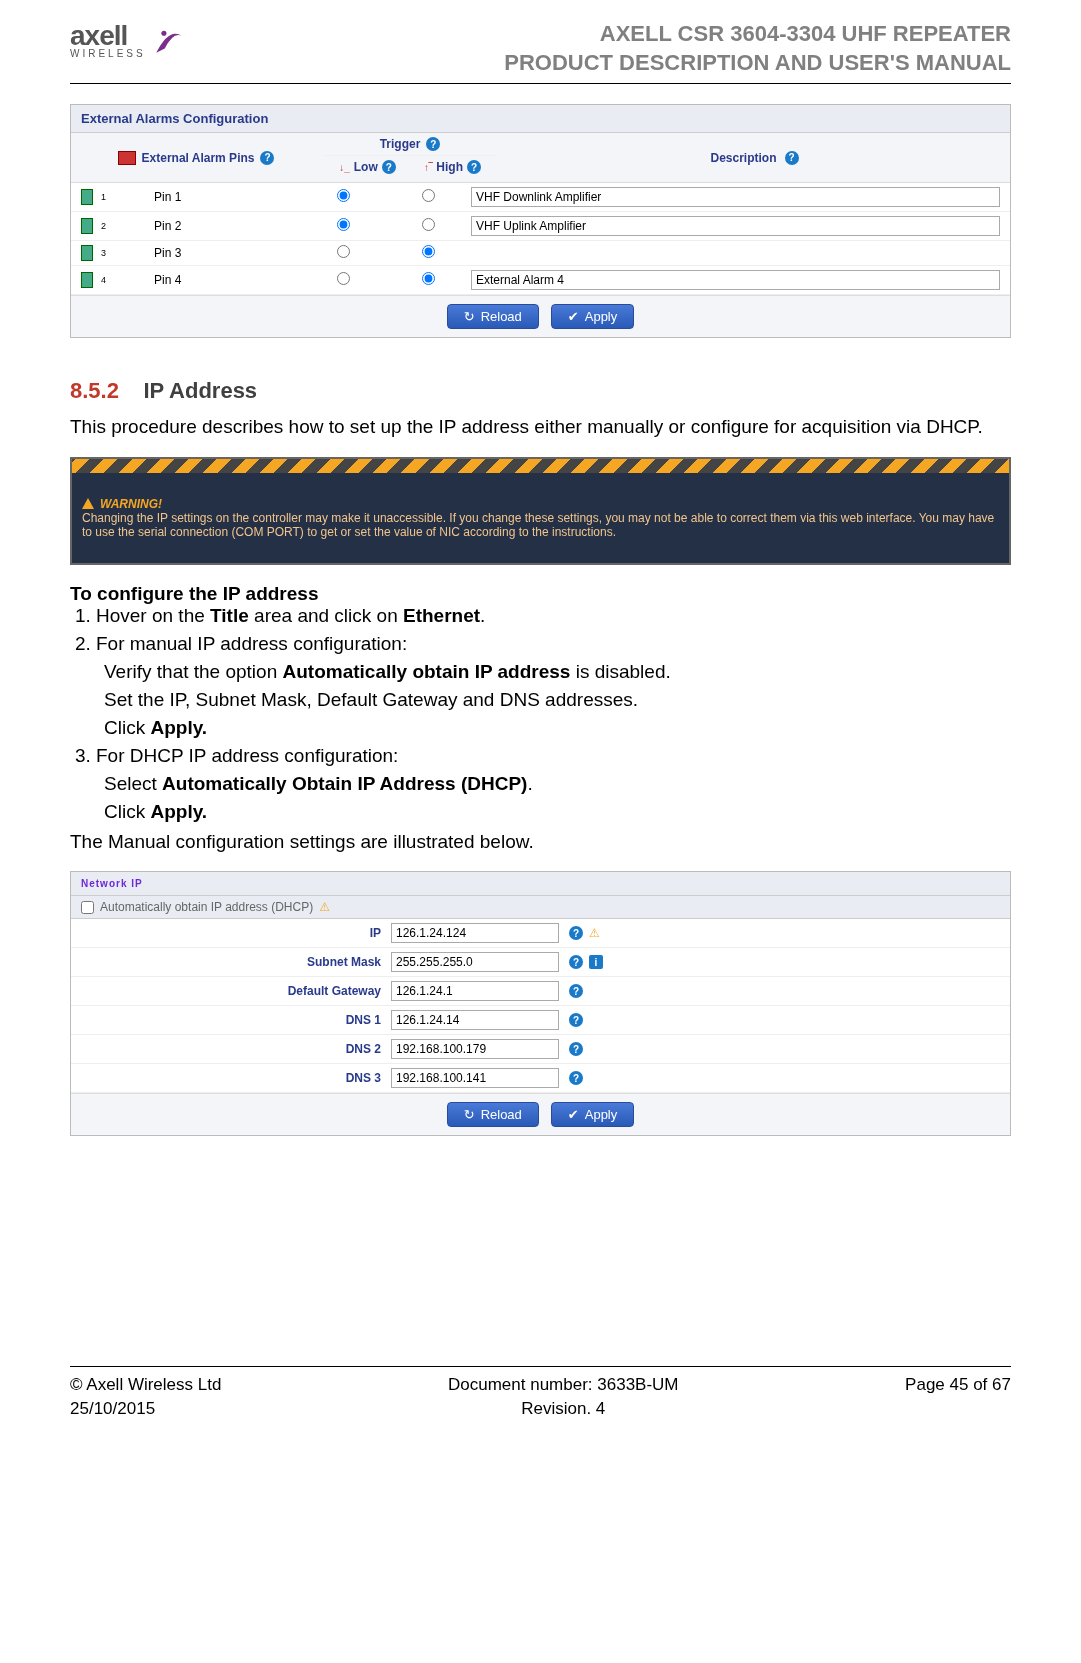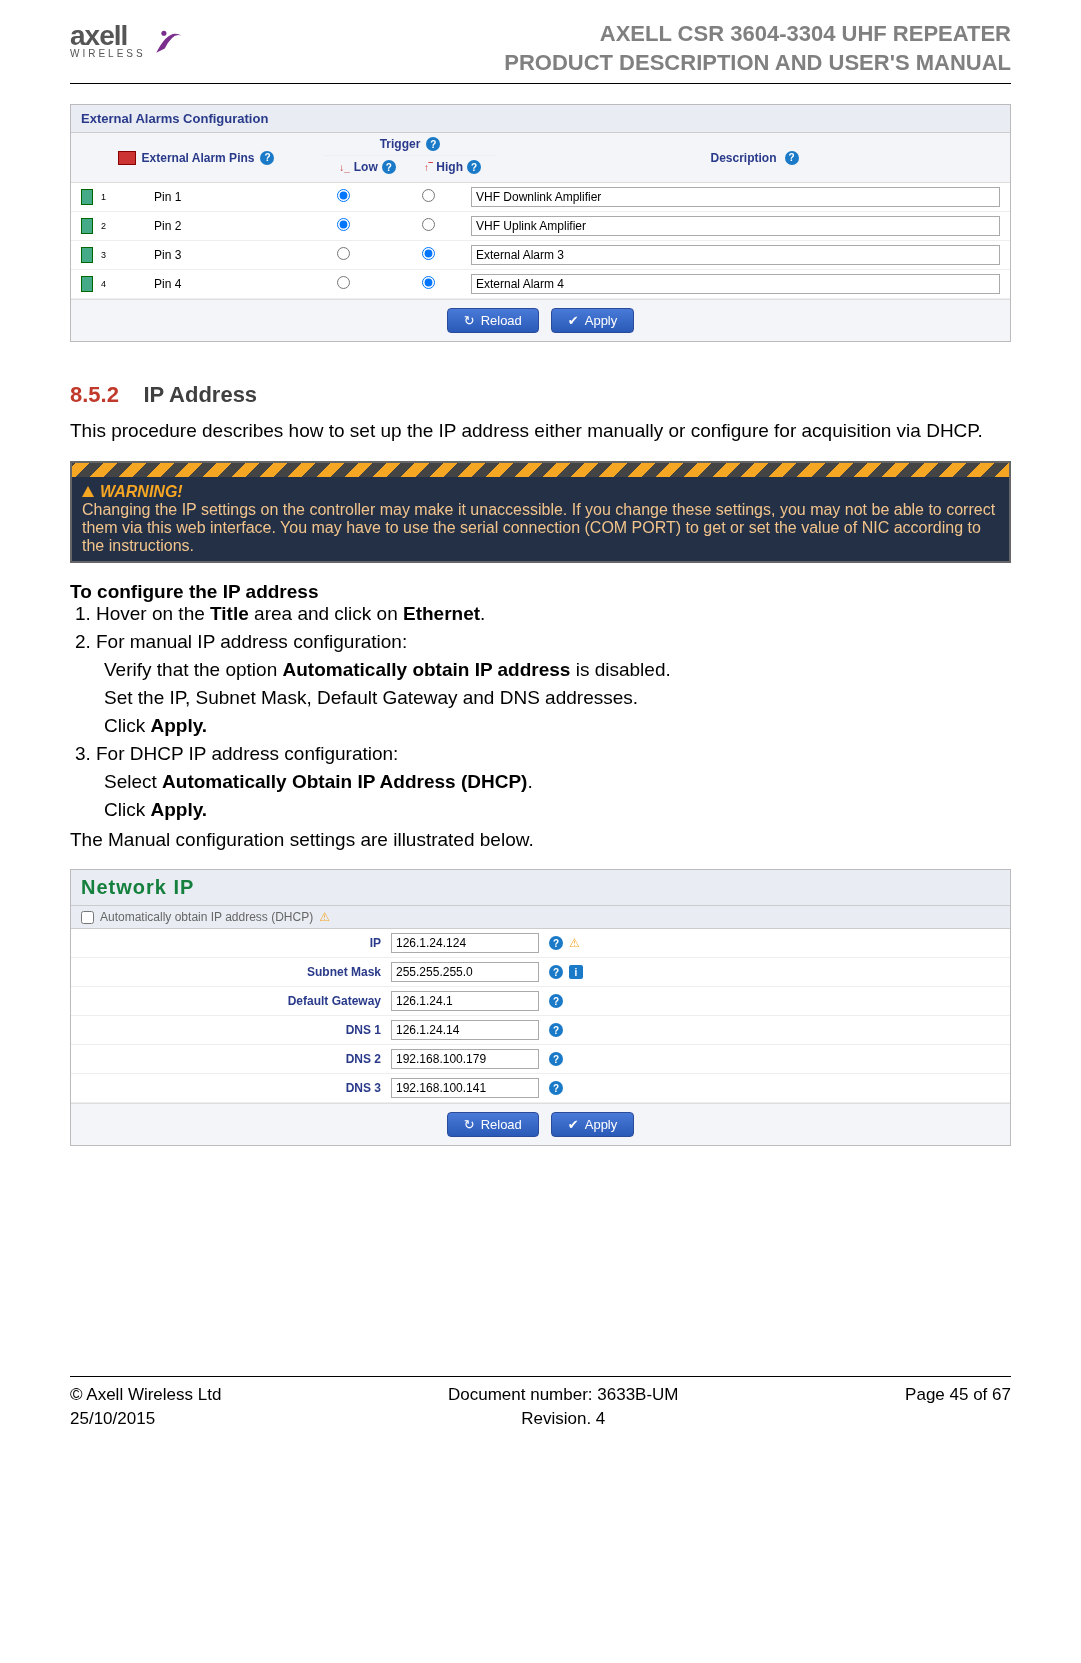--- a/index.html
+++ b/index.html
@@ -28,33 +28,33 @@
 .help{display:inline-flex;width:14px;height:14px;border-radius:50%;background:#1a7ac8;color:#fff;font-size:10px;font-weight:700;align-items:center;justify-content:center}
 .btn-row{display:flex;justify-content:center;gap:12px;padding:8px;background:#f3f5f9;border-top:1px solid #ddd}
 .btn{display:inline-flex;align-items:center;gap:6px;color:#fff;border:1px solid #2a4a9a;border-radius:4px;padding:4px 16px;font-size:13px;background:linear-gradient(#4a7ad8,#2a5ab8);cursor:pointer}
 .btn-reload{background:linear-gradient(#4a7ad8,#2a5ab8)}
 .h852{margin-top:40px}
 .h852-num{color:#c0392b;font-weight:700;font-size:22px;margin-right:20px}
 .h852-title{color:#404040;font-weight:700;font-size:22px}
 .body-text{font-size:19px;line-height:1.4;text-align:justify;margin:10px 0 16px}
 .warnbox{border:2px solid #666;background:#233046}
 .warnstripe{height:14px;background:repeating-linear-gradient(-45deg,#f5a623,#f5a623 10px,#444 10px,#444 20px)}
-.warnbody{padding:6px 10px;color:#f2c48c;font-size:16px}
+.warnbody{padding:24px 10px;color:#f2c48c;font-size:12px}
 .warnbody .wt{color:#f5a623;font-weight:700;font-style:italic;display:flex;align-items:center;gap:6px}
 .warn-tri{width:0;height:0;border-left:6px solid transparent;border-right:6px solid transparent;border-bottom:11px solid #f5a623;display:inline-block;position:relative}
 .section-sub{font-weight:700;font-size:19px;margin:18px 0 0}
 ol.steps{font-size:19px;margin:0 0 0 26px;padding:0}
 ol.steps li{margin-bottom:6px}
 .sub-step{margin-left:34px;font-size:19px;margin-bottom:6px}
 .netpanel{border:1px solid #bbb;margin-top:14px}
-.net-title{background:#e9edf3;color:#15803d;font-weight:700;font-size:20px;padding:6px 10px;border-bottom:1px solid #ccc;letter-spacing:1px}
+.net-title{background:#e9edf3;color:#6d28d9;font-weight:700;font-size:10px;padding:6px 10px;border-bottom:1px solid #ccc;letter-spacing:1px}
 .net-dhcp{background:#e9edf3;padding:4px 10px;font-size:12px;color:#666;border-bottom:1px solid #ccc;display:flex;align-items:center;gap:6px}
 .net-row{display:flex;align-items:center;font-size:12px;padding:4px 10px;border-bottom:1px solid #eee}
 .net-row .lbl{width:300px;text-align:right;padding-right:10px;color:#2a3a8a;font-weight:700}
-.net-row .val{width:148px}
+.net-row .val{width:168px}
 .net-row .ico{padding-left:10px;display:flex;gap:6px;align-items:center}
 .footer{border-top:1px solid #000;margin-top:230px;padding-top:6px;display:flex;justify-content:space-between;font-size:17px}
 .footer>div{line-height:1.4}
 .footer .c{text-align:center}
 .footer .r{text-align:right}
 input[type=radio]{margin:0}
 input[type=checkbox]{margin:0}
 .tri-warn{display:inline-block;font-size:12px;color:#f5a623}
 .info-ico{display:inline-flex;width:14px;height:14px;background:#1a7ac8;color:#fff;font-size:10px;align-items:center;justify-content:center;border-radius:2px;font-weight:700}
 .bold{font-weight:700}
@@ -136,21 +136,20 @@
           <div class="p4"><input class="txt-input" value="VHF Uplink Amplifier" style=""></div>
         </div>
         <div class="alarm-row">
           <div class="p1">
             <span class="chip"></span>
             <span class="sup">3</span>
             <span style="margin-left:40px">Pin 3</span>
           </div>
           <div class="p2"><input type="radio" style=""></div>
           <div class="p3"><input type="radio" checked="" style=""></div>
-          <div class="p4"><input class="txt-input" value="External Alarm 3" style=""></div>
         </div>
         <div class="alarm-row">
           <div class="p1">
             <span class="chip"></span>
             <span class="sup">4</span>
             <span style="margin-left:40px">Pin 4</span>
           </div>
           <div class="p2"><input type="radio" style=""></div>
           <div class="p3"><input type="radio" checked="" style=""></div>
           <div class="p4"><input class="txt-input" value="External Alarm 4" style=""></div>

